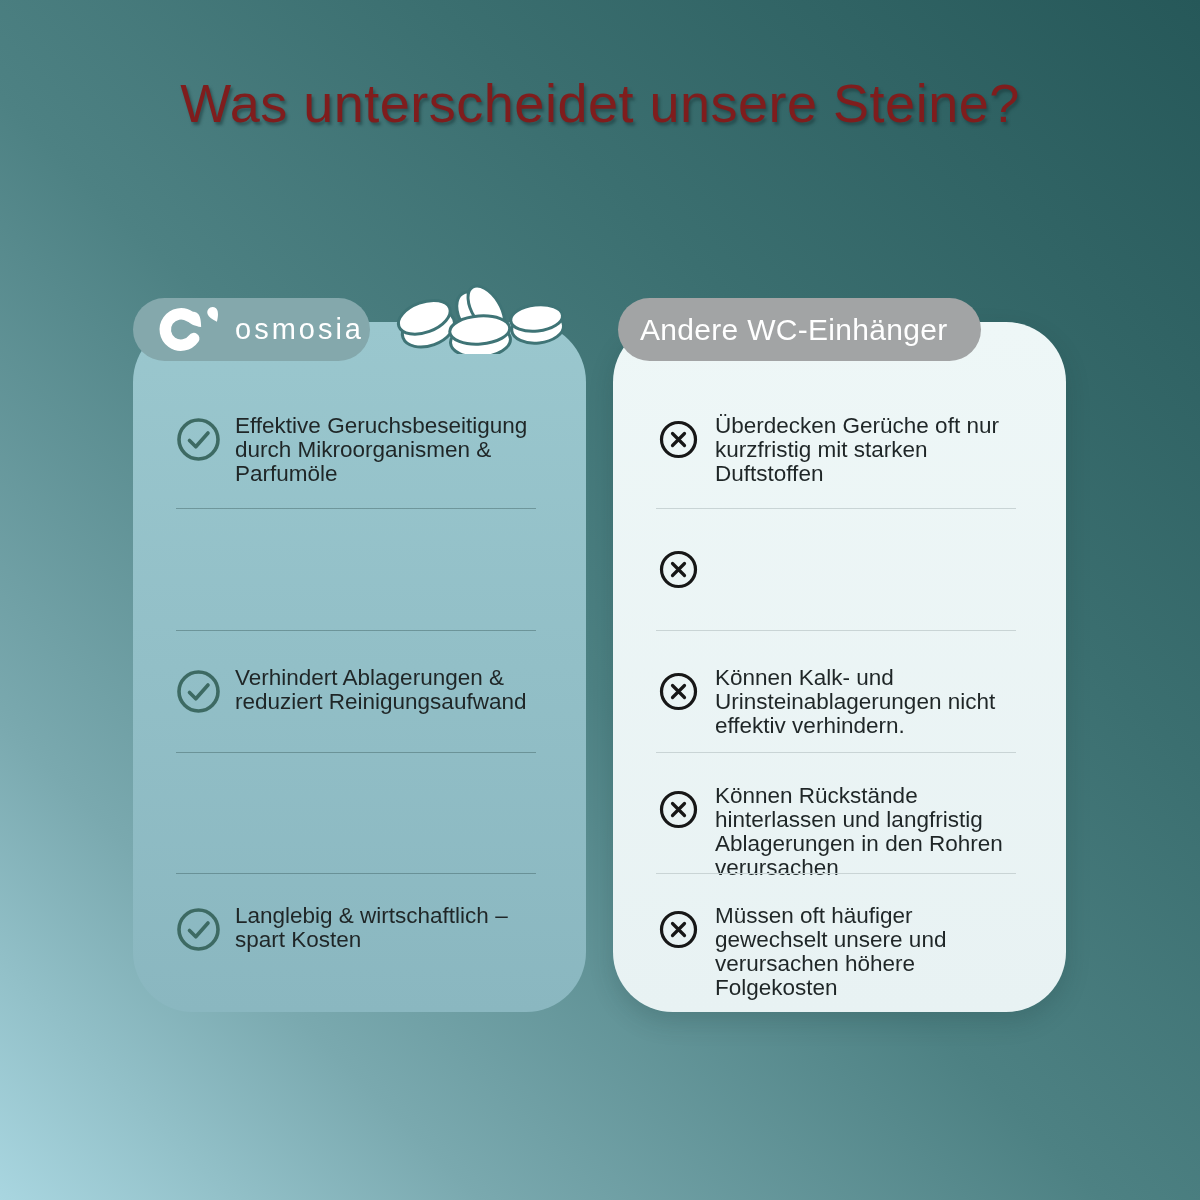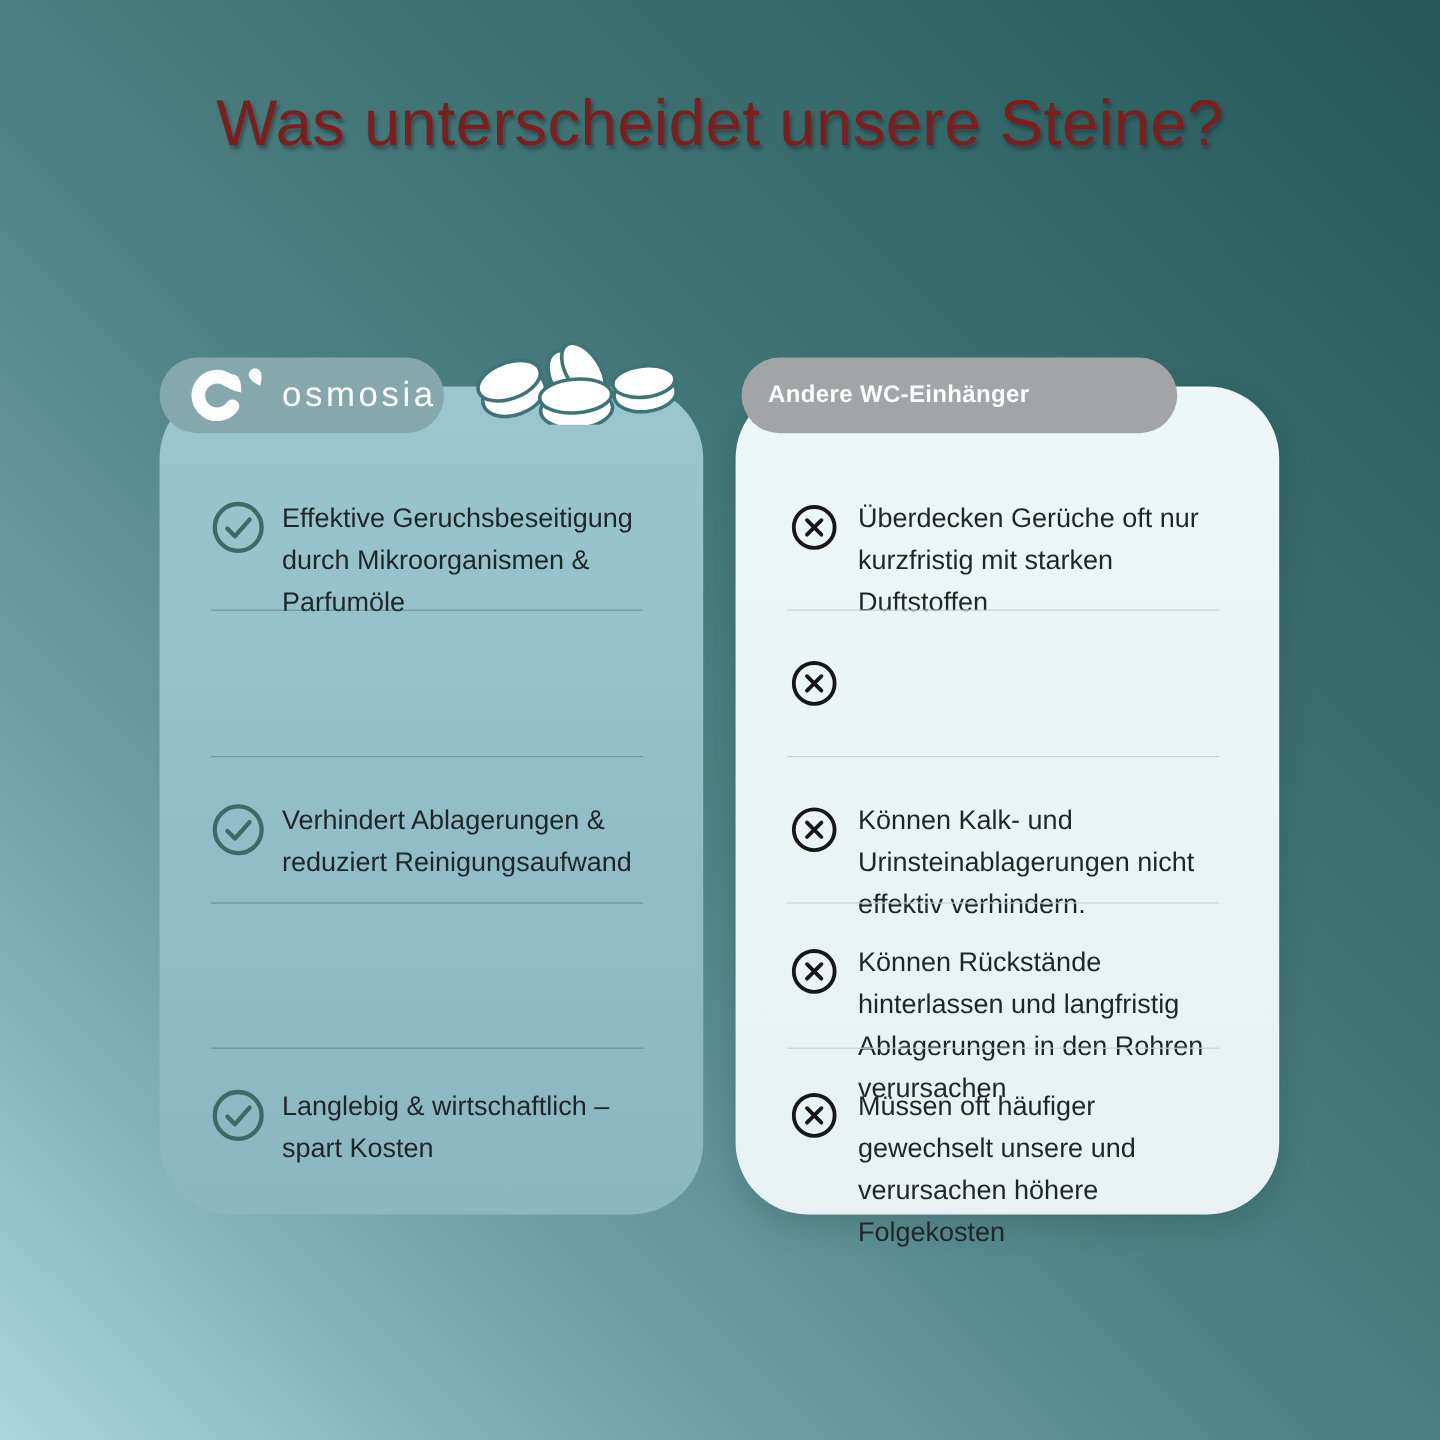--- a/index.html
+++ b/index.html
@@ -25,32 +25,32 @@
     box-shadow:0 10px 24px rgba(20,50,50,.18);}
   
   .badge{position:absolute;height:63px;border-radius:32px;
     display:flex;align-items:center;}
   .badge-brand{left:0;top:-24px;width:237px;background:#84a8ac;
     padding-left:18px;gap:8px;box-sizing:border-box;}
   .brand-name{color:#ffffff;font-size:29px;font-weight:400;
     letter-spacing:3px;line-height:1;}
   .badge-gray{left:5px;top:-24px;width:363px;background:#a2a4a5;
     padding-left:22px;box-sizing:border-box;}
-  .badge-gray span{color:#ffffff;font-size:20px;font-weight:700;
+  .badge-gray span{color:#ffffff;font-size:30px;font-weight:400;
     letter-spacing:.3px;}
   .logo{display:block;}
   
   .stones{position:absolute;top:-38px;right:20px;}
   .stones ellipse{fill:#ffffff;stroke:#3f7476;stroke-width:3;}
   
   .list{position:absolute;inset:0;margin:0;padding:0;list-style:none;}
   .item{position:absolute;left:43px;right:32px;display:flex;align-items:flex-start;}
   .item .icon{flex:none;width:45px;display:flex;justify-content:center;margin-top:3px;}
   .item .text{margin:0 0 0 14px;max-width:312px;
-    font-size:22.5px;line-height:35px;color:#1f2627;}
+    font-size:22.5px;line-height:24px;color:#1f2627;}
   .pos-1{top:92px}.pos-2{top:222px}.pos-3{top:344px}.pos-4{top:462px}.pos-5{top:582px}
   .sep{position:absolute;left:43px;width:360px;height:1px;}
   .card-left .sep{background:rgba(48,78,79,.38);}
   .card-right .sep{background:#c9d4d5;}
   .sep-1{top:186px}.sep-2{top:308px}.sep-3{top:430px}.sep-4{top:551px}
   
   .ck-ring{fill:none;stroke:#3d6a63;stroke-width:3.6;}
   .ck-mark{fill:none;stroke:#3d6a63;stroke-width:3.6;stroke-linecap:round;stroke-linejoin:round;}
   .x-ring{fill:none;stroke:#171717;stroke-width:3.2;}
   .x-mark{fill:none;stroke:#171717;stroke-width:3.2;stroke-linecap:round;}

